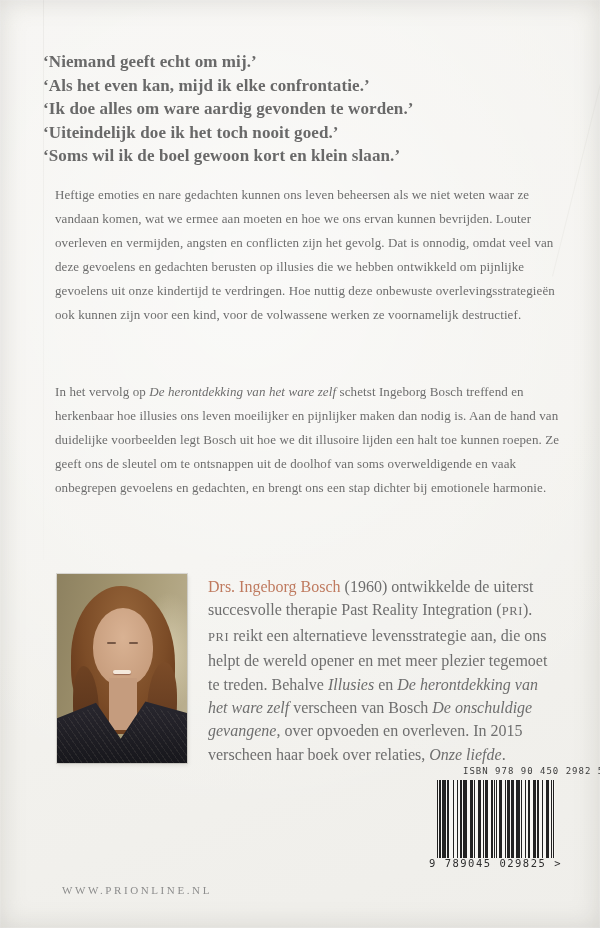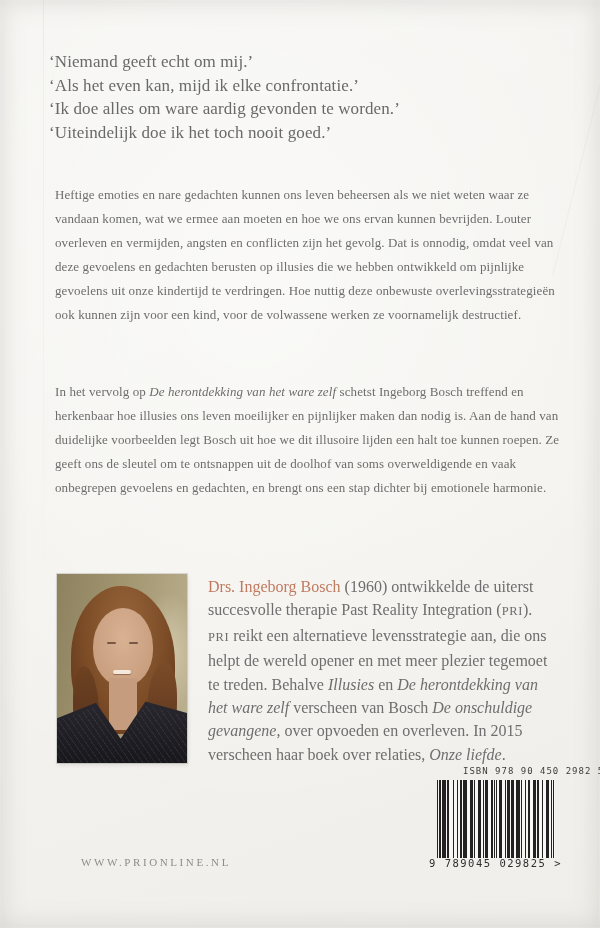--- a/index.html
+++ b/index.html
@@ -13,21 +13,21 @@
     background:
       radial-gradient(130% 95% at 42% 30%, rgba(255,255,255,0.55), rgba(255,255,255,0) 62%),
       linear-gradient(160deg,#f5f4f1 0%,#f3f2ee 55%,#efeeea 100%);
     box-shadow: inset 0 0 26px rgba(118,115,106,0.22), inset 0 0 2px rgba(255,255,255,0.9);
   }
   .crease-v{position:absolute;left:43px;top:0;width:1px;height:560px;
     background:linear-gradient(rgba(140,136,128,0.10),rgba(140,136,128,0.02));}
   .crease-d{position:absolute;right:18px;top:40px;width:1px;height:240px;
     background:rgba(140,136,128,0.07);transform:rotate(14deg);}
 
-  .quotes{position:absolute;left:49px;top:50px;}
+  .quotes{position:absolute;left:43px;top:50px;font-weight:bold;}
   .quote-line{font-size:17px;line-height:23.6px;color:#696969;letter-spacing:0.1px;}
 
   .para{position:absolute;left:55px;width:508px;font-size:13px;line-height:24.1px;
     color:#6d6d6d;letter-spacing:0.1px;}
   .para1{top:183px;}
   .para2{top:380px;}
   .ital{font-style:italic;}
 
   .photo{
     position:absolute;left:57px;top:574px;width:130px;height:189px;overflow:hidden;
@@ -67,35 +67,36 @@
     font-family:"DejaVu Sans Mono","Liberation Mono",monospace;
     font-size:9px;letter-spacing:1px;color:#3c3c3c;white-space:nowrap;margin-left:32px;}
   .barcode{position:absolute;left:437px;top:780px;width:118px;height:78px;display:flex;
     background:#f7f6f3;}
   .barcode .m{flex:1;}
   .barcode .b{background:#222;}
   .barcode-digits{position:absolute;left:429px;top:857px;width:136px;
     font-family:"DejaVu Sans Mono","Liberation Mono",monospace;
     font-size:10.5px;letter-spacing:1.5px;color:#2e2e2e;white-space:nowrap;}
 
-  .urls{position:absolute;left:62px;top:851px;margin-left:19px;}
+  .urls{position:absolute;left:62px;top:879px;}
   .url-line{font-size:11px;letter-spacing:2.6px;color:#8c8c8c;line-height:22px;}
 </style>
 </head>
 <body>
 
 <div class="cover">
   <div class="crease-v"></div>
   <div class="crease-d"></div>
 
   <div class="quotes">
     <div class="quote-line">‘Niemand geeft echt om mij.’</div>
     <div class="quote-line">‘Als het even kan, mijd ik elke confrontatie.’</div>
     <div class="quote-line">‘Ik doe alles om ware aardig gevonden te worden.’</div>
     <div class="quote-line">‘Uiteindelijk doe ik het toch nooit goed.’</div>
+    <div class="quote-line">‘Soms wil ik de boel gewoon kort en klein slaan.’</div>
   </div>
 
   <div class="para para1">Heftige emoties en nare gedachten kunnen ons leven beheersen als we niet weten waar ze vandaan komen, wat we ermee aan moeten en hoe we ons ervan kunnen bevrijden. Louter overleven en vermijden, angsten en conflicten zijn het gevolg. Dat is onnodig, omdat veel van deze gevoelens en gedachten berusten op illusies die we hebben ontwikkeld om pijnlijke gevoelens uit onze kindertijd te verdringen. Hoe nuttig deze onbewuste overlevingsstrategieën ook kunnen zijn voor een kind, voor de volwassene werken ze voornamelijk destructief.</div>
 
   <div class="para para2"><span>In het vervolg op </span><span class="ital">De herontdekking van het ware zelf</span><span> schetst Ingeborg Bosch treffend en herkenbaar hoe illusies ons leven moeilijker en pijnlijker maken dan nodig is. Aan de hand van duidelijke voorbeelden legt Bosch uit hoe we dit illusoire lijden een halt toe kunnen roepen. Ze geeft ons de sleutel om te ontsnappen uit de doolhof van soms overweldigende en vaak onbegrepen gevoelens en gedachten, en brengt ons een stap dichter bij emotionele harmonie.</span></div>
 
   <div class="photo">
     <div class="bg-hi"></div>
     <div class="hair"></div>
     <div class="face"></div>

